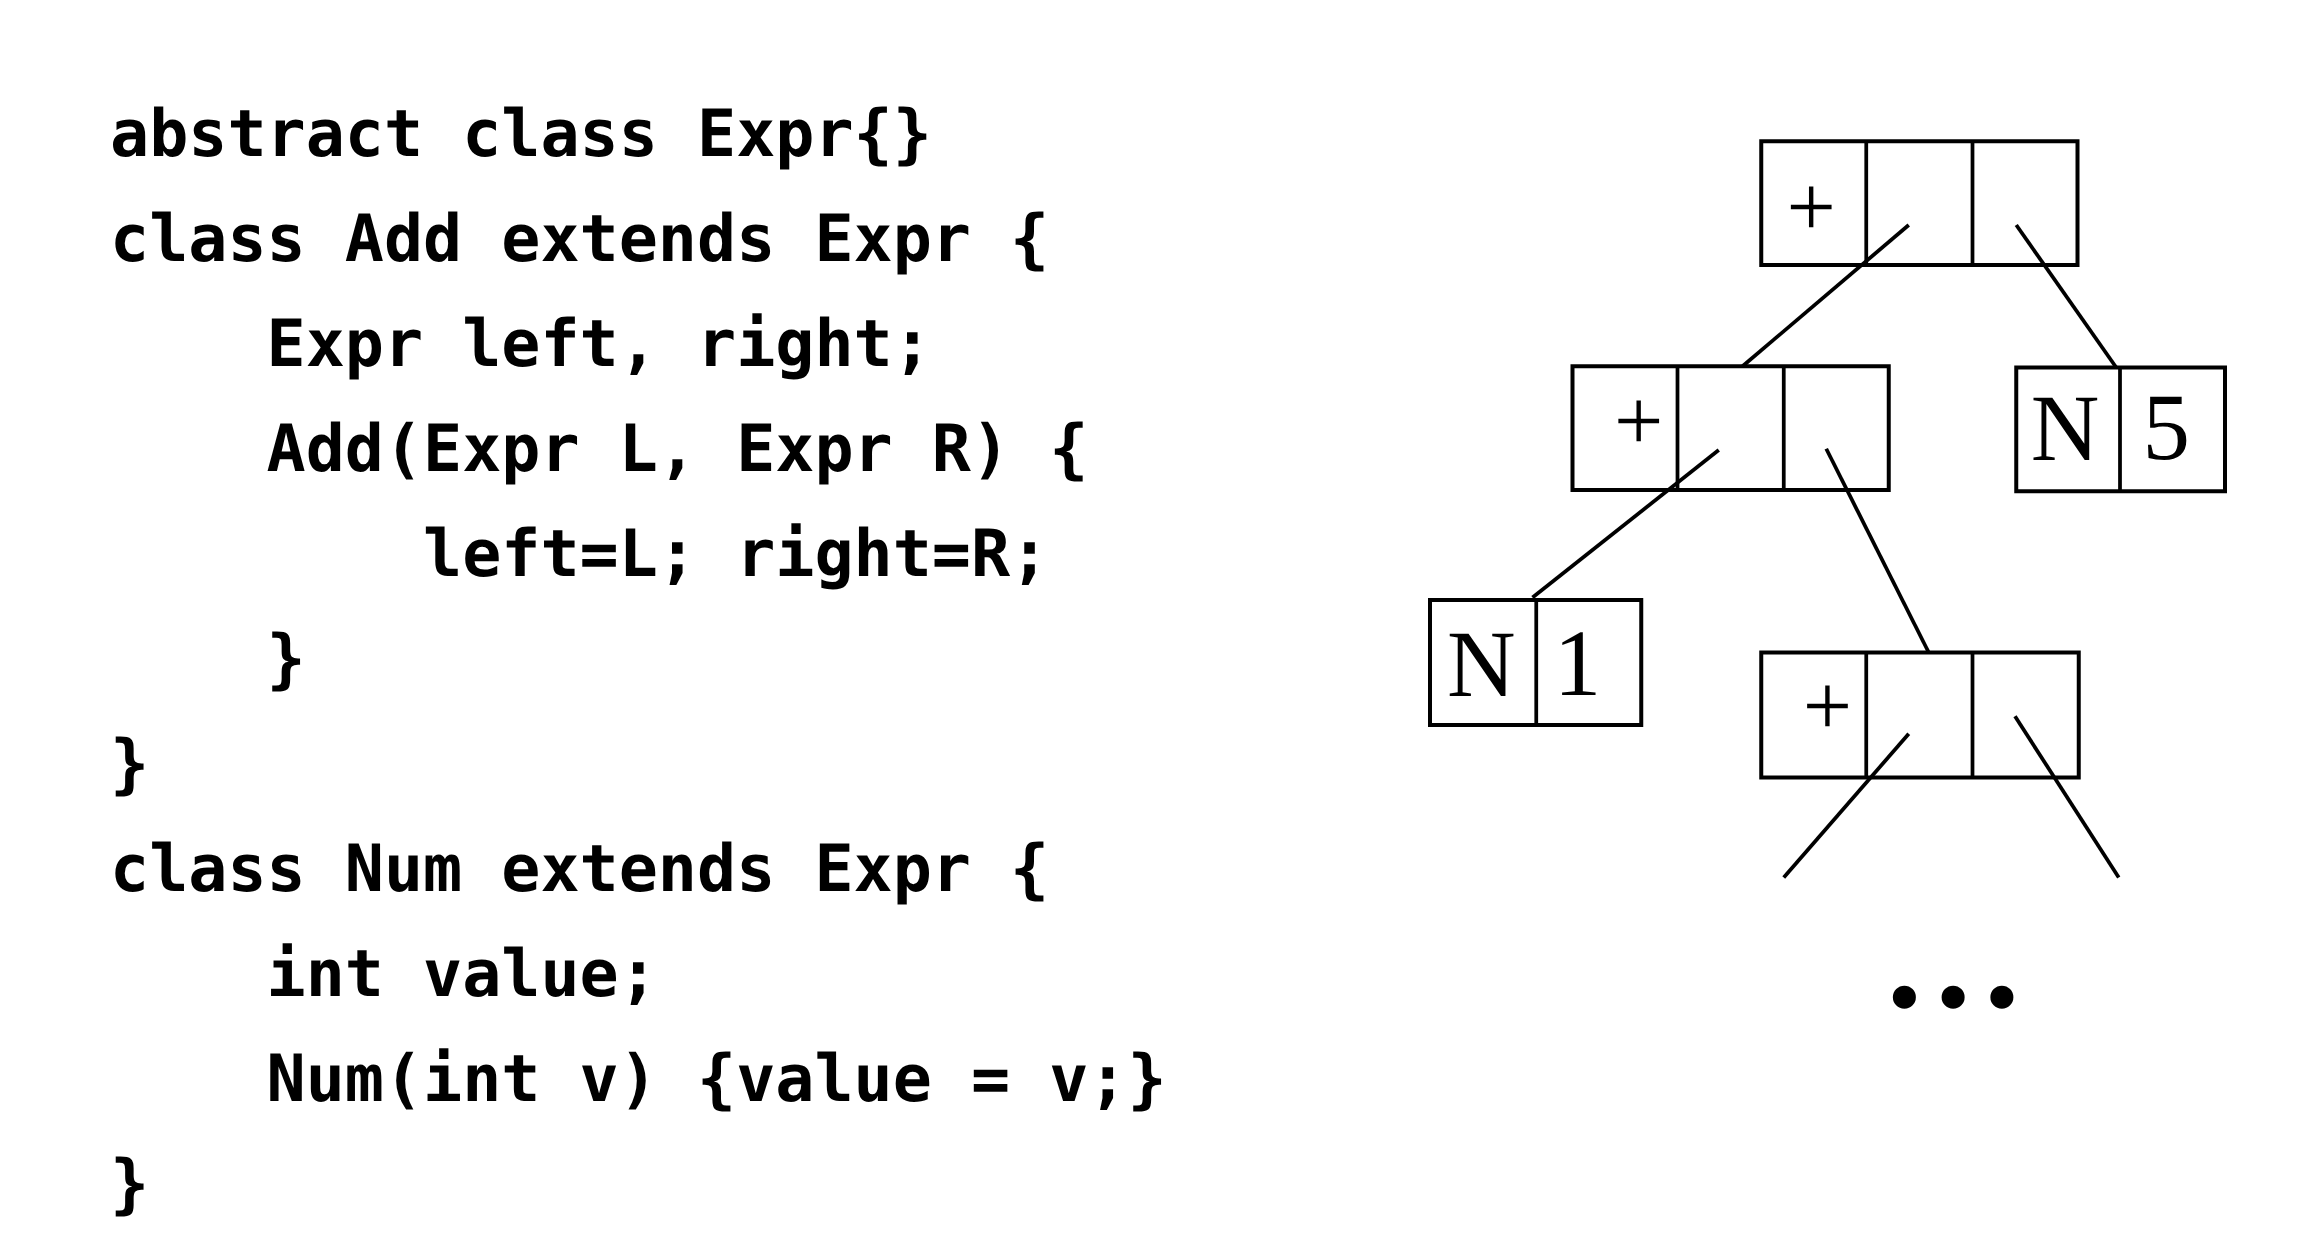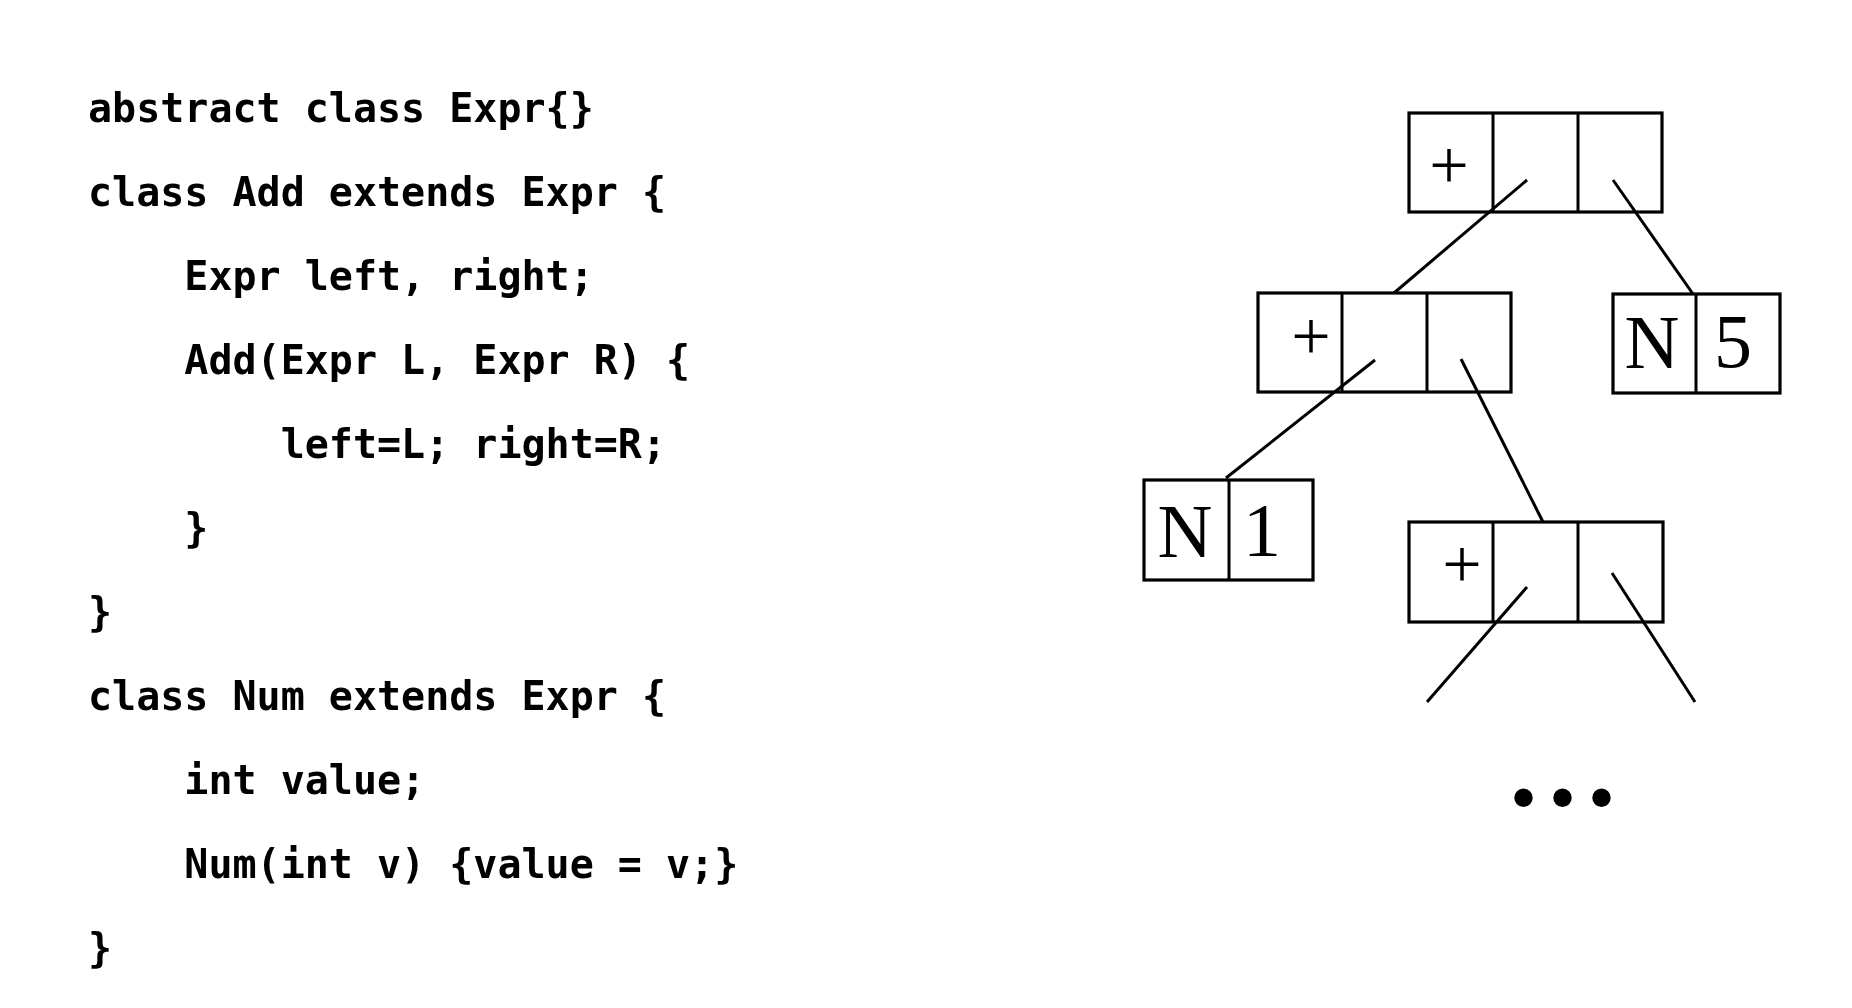--- a/index.html
+++ b/index.html
@@ -13,21 +13,21 @@
     background: #ffffff;
     overflow: hidden;
   }
   #code-block {
     position: absolute;
     left: 88px;
     top: 66px;
     margin: 0;
     font-family: "DejaVu Sans Mono", "Liberation Mono", monospace;
     font-weight: bold;
-    font-size: 40px;
+    font-size: 52px;
     line-height: 84px;
     color: #000000;
     white-space: pre;
   }
   #diagram-svg {
     position: absolute;
     left: 0;
     top: 0;
   }
   .cell-rect {

